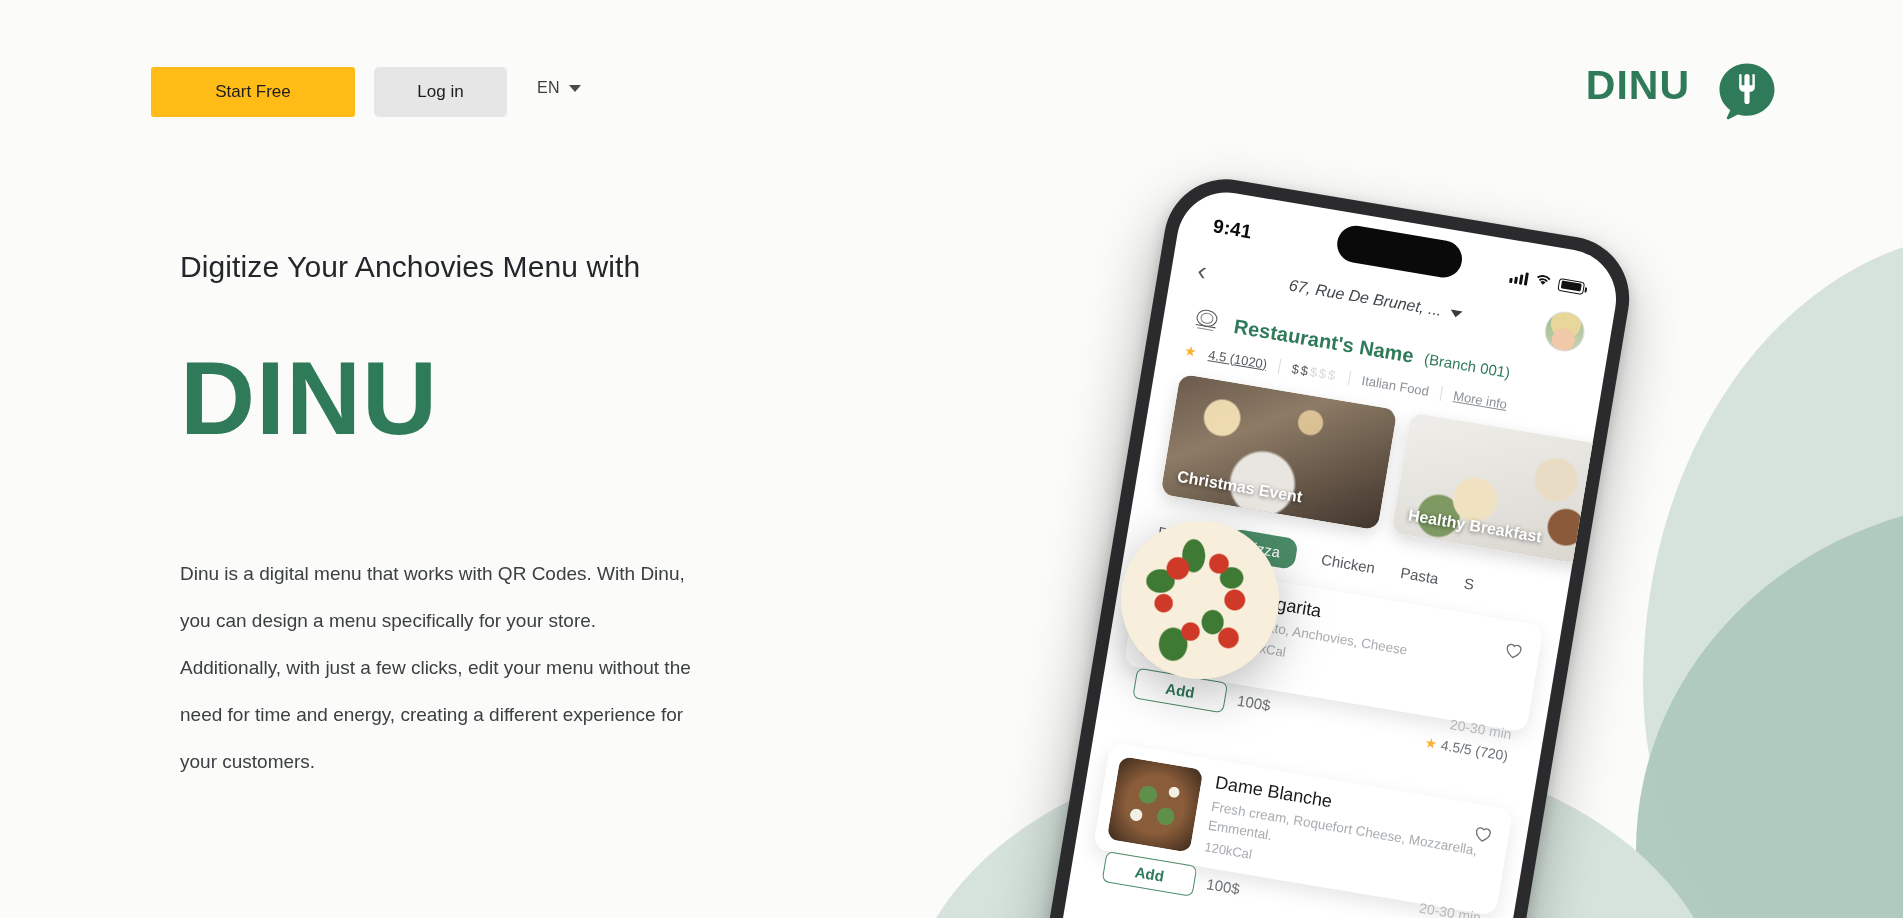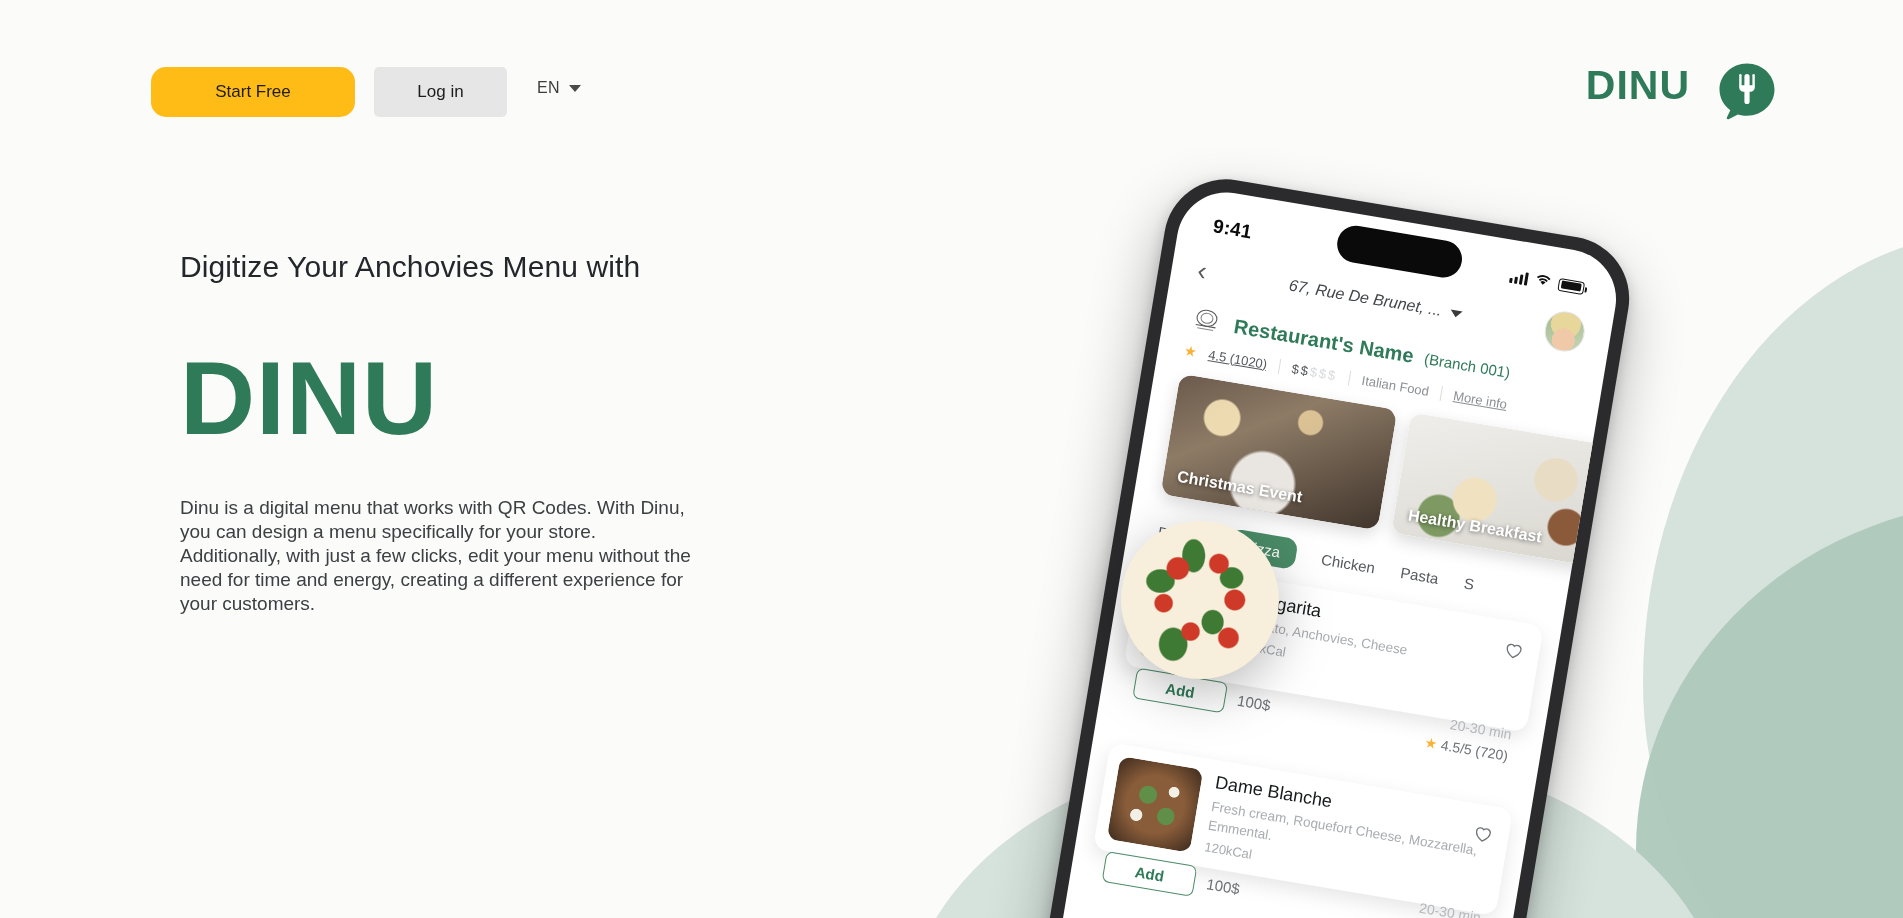--- a/index.html
+++ b/index.html
@@ -27,21 +27,21 @@
     width:820px; height:560px; border-radius:50%;
     background:#d6e3dc;
   }
 
   
   .topbar {
     position:absolute; z-index:30; left:0; right:0; top:0; height:150px;
   }
   .btn-start {
     position:absolute; left:151px; top:67px; width:204px; height:50px;
-    background:#FFBB16; border:none; border-radius:15px;
+    background:#FFBB16; border:none; border-radius:3px;
     font-size:17px; color:#1d1d1d; font-family:"Liberation Sans", sans-serif;
     cursor:pointer;
   }
   .btn-login {
     position:absolute; left:374px; top:67px; width:133px; height:50px;
     background:#e6e6e6; border:none; border-radius:5px;
     font-size:17px; color:#1d1d1d; font-family:"Liberation Sans", sans-serif;
     cursor:pointer;
   }
   .lang {
@@ -65,22 +65,22 @@
   .hero { position:absolute; z-index:20; left:180px; top:250px; }
   .hero-kicker {
     font-size:30px; color:#23272b; font-weight:400; letter-spacing:.1px;
     white-space:nowrap;
   }
   .hero-title {
     margin-top:62px; font-size:104px; line-height:1; font-weight:bold;
     color:#2f7a58; letter-spacing:1px;
   }
   .hero-copy {
-    margin-top:46px; width:512px;
-    font-size:19px; line-height:24px; color:#3c4043;
+    margin-top:100px; width:512px;
+    font-size:19px; line-height:47px; color:#3c4043;
   }
 
   
   .phone-wrap {
     position:absolute; z-index:15; left:1175px; top:170px;
     width:470px; height:980px;
     transform:rotate(9.5deg);
     transform-origin:top left;
   }
   .phone-shell {

